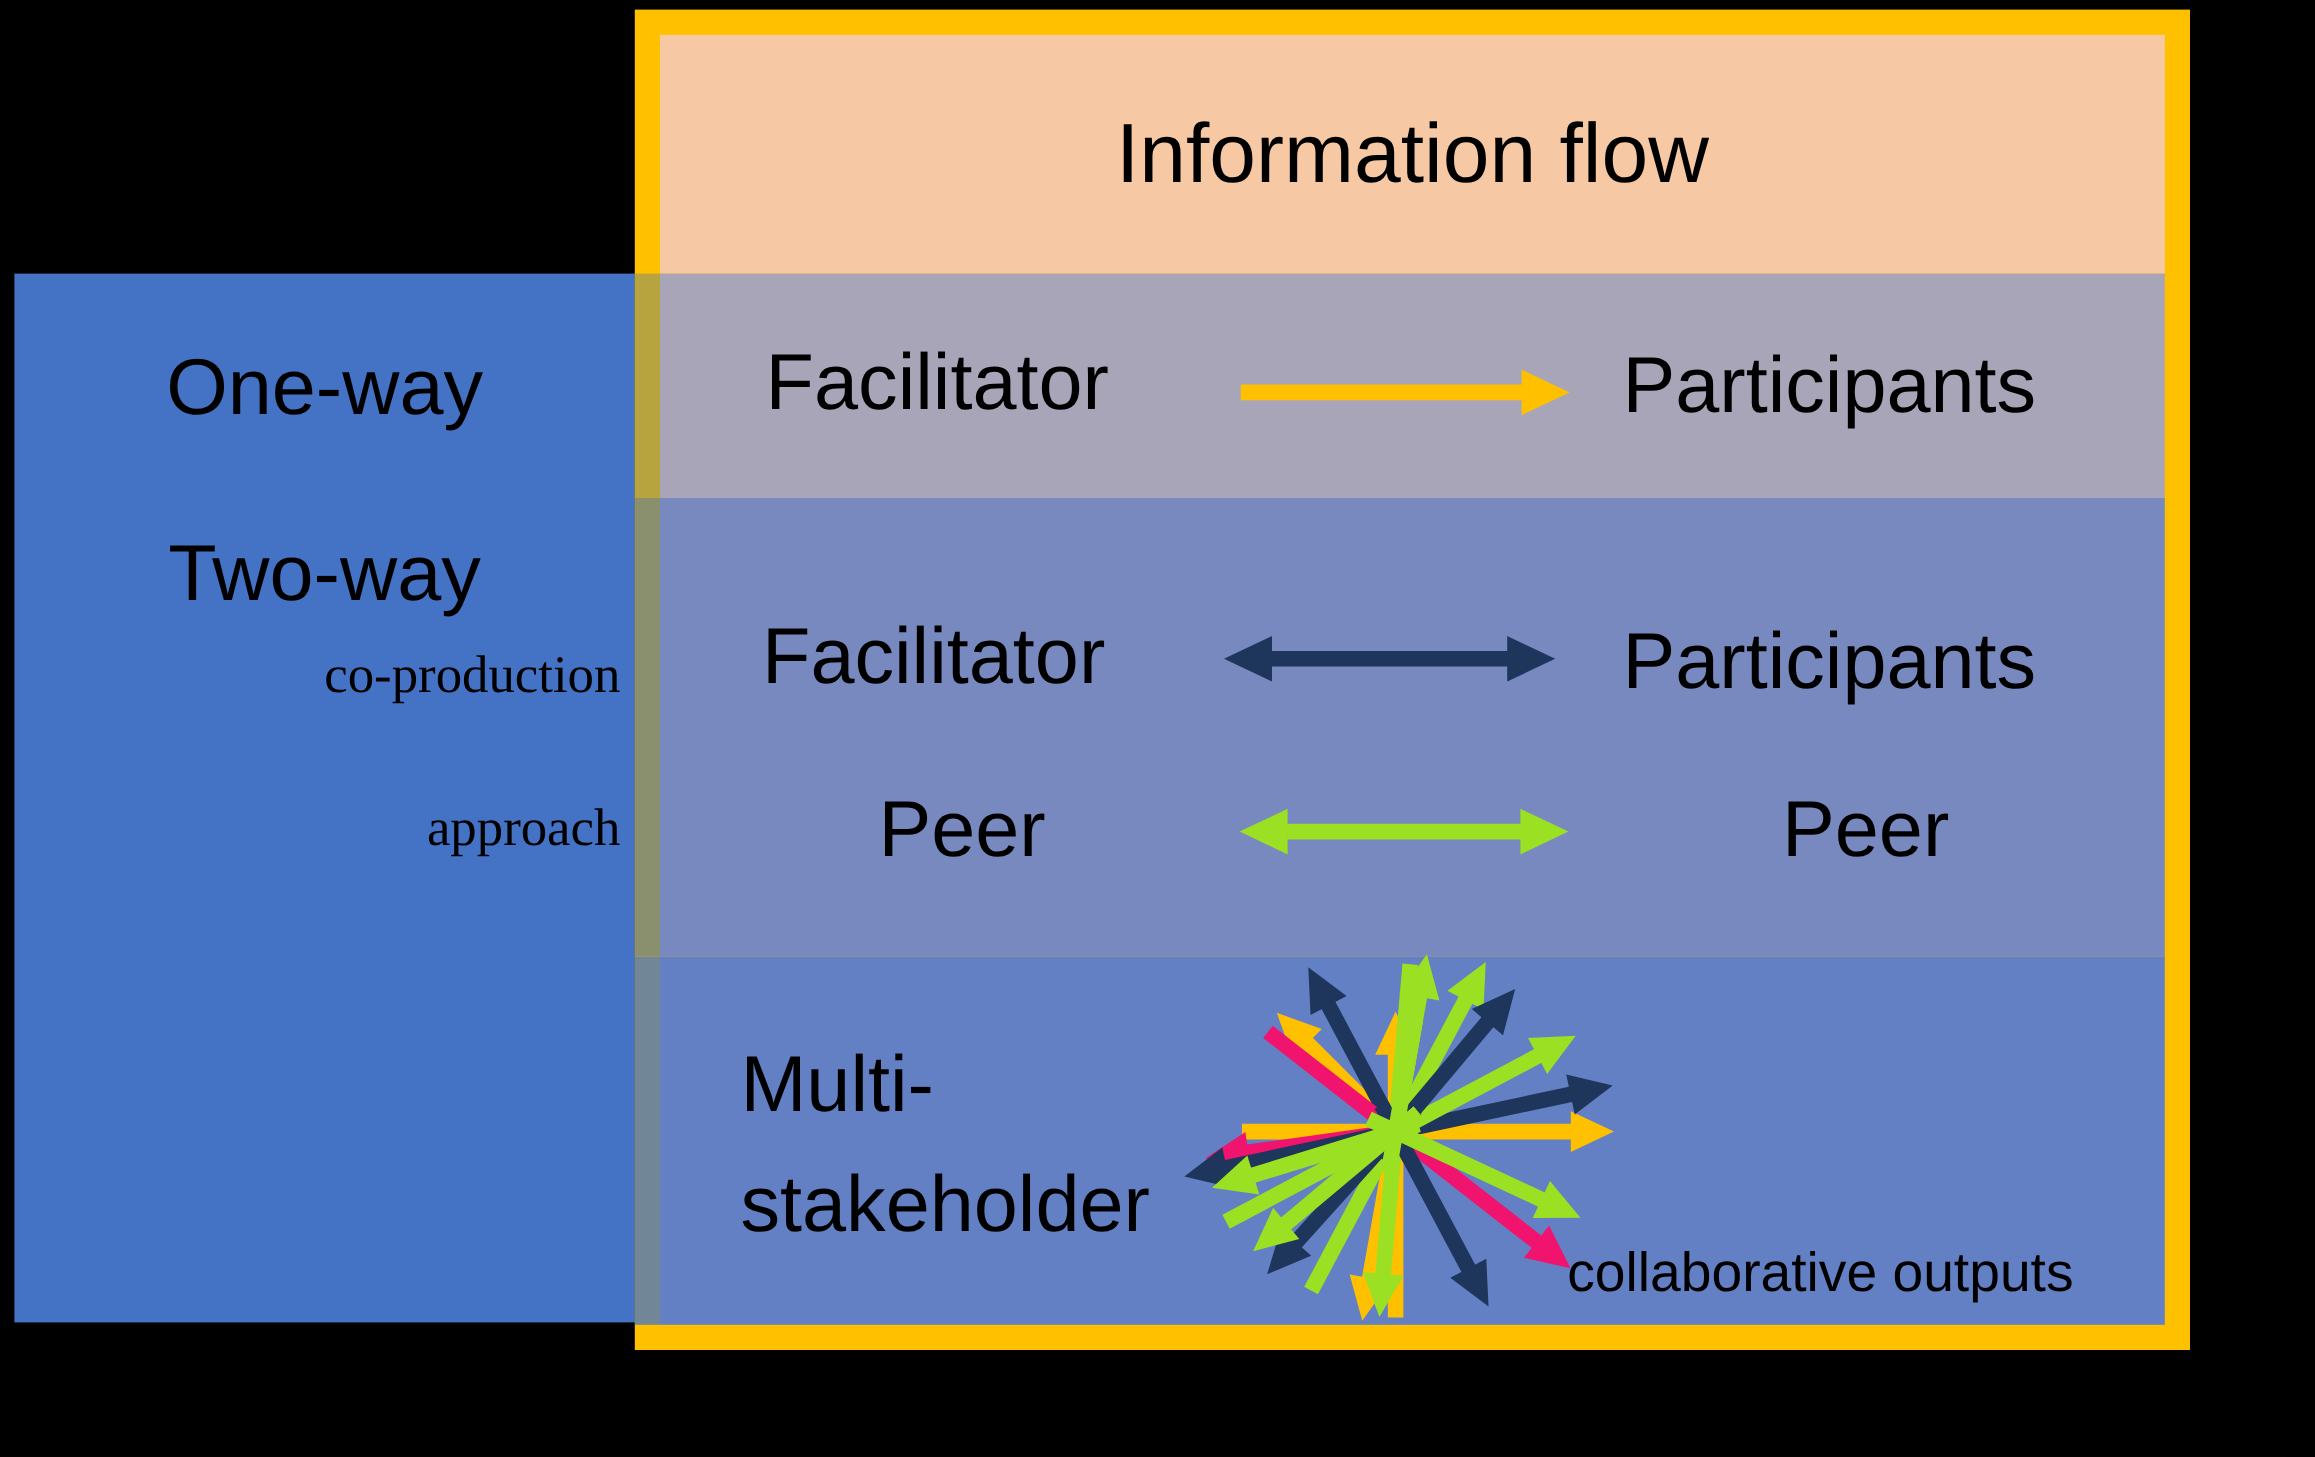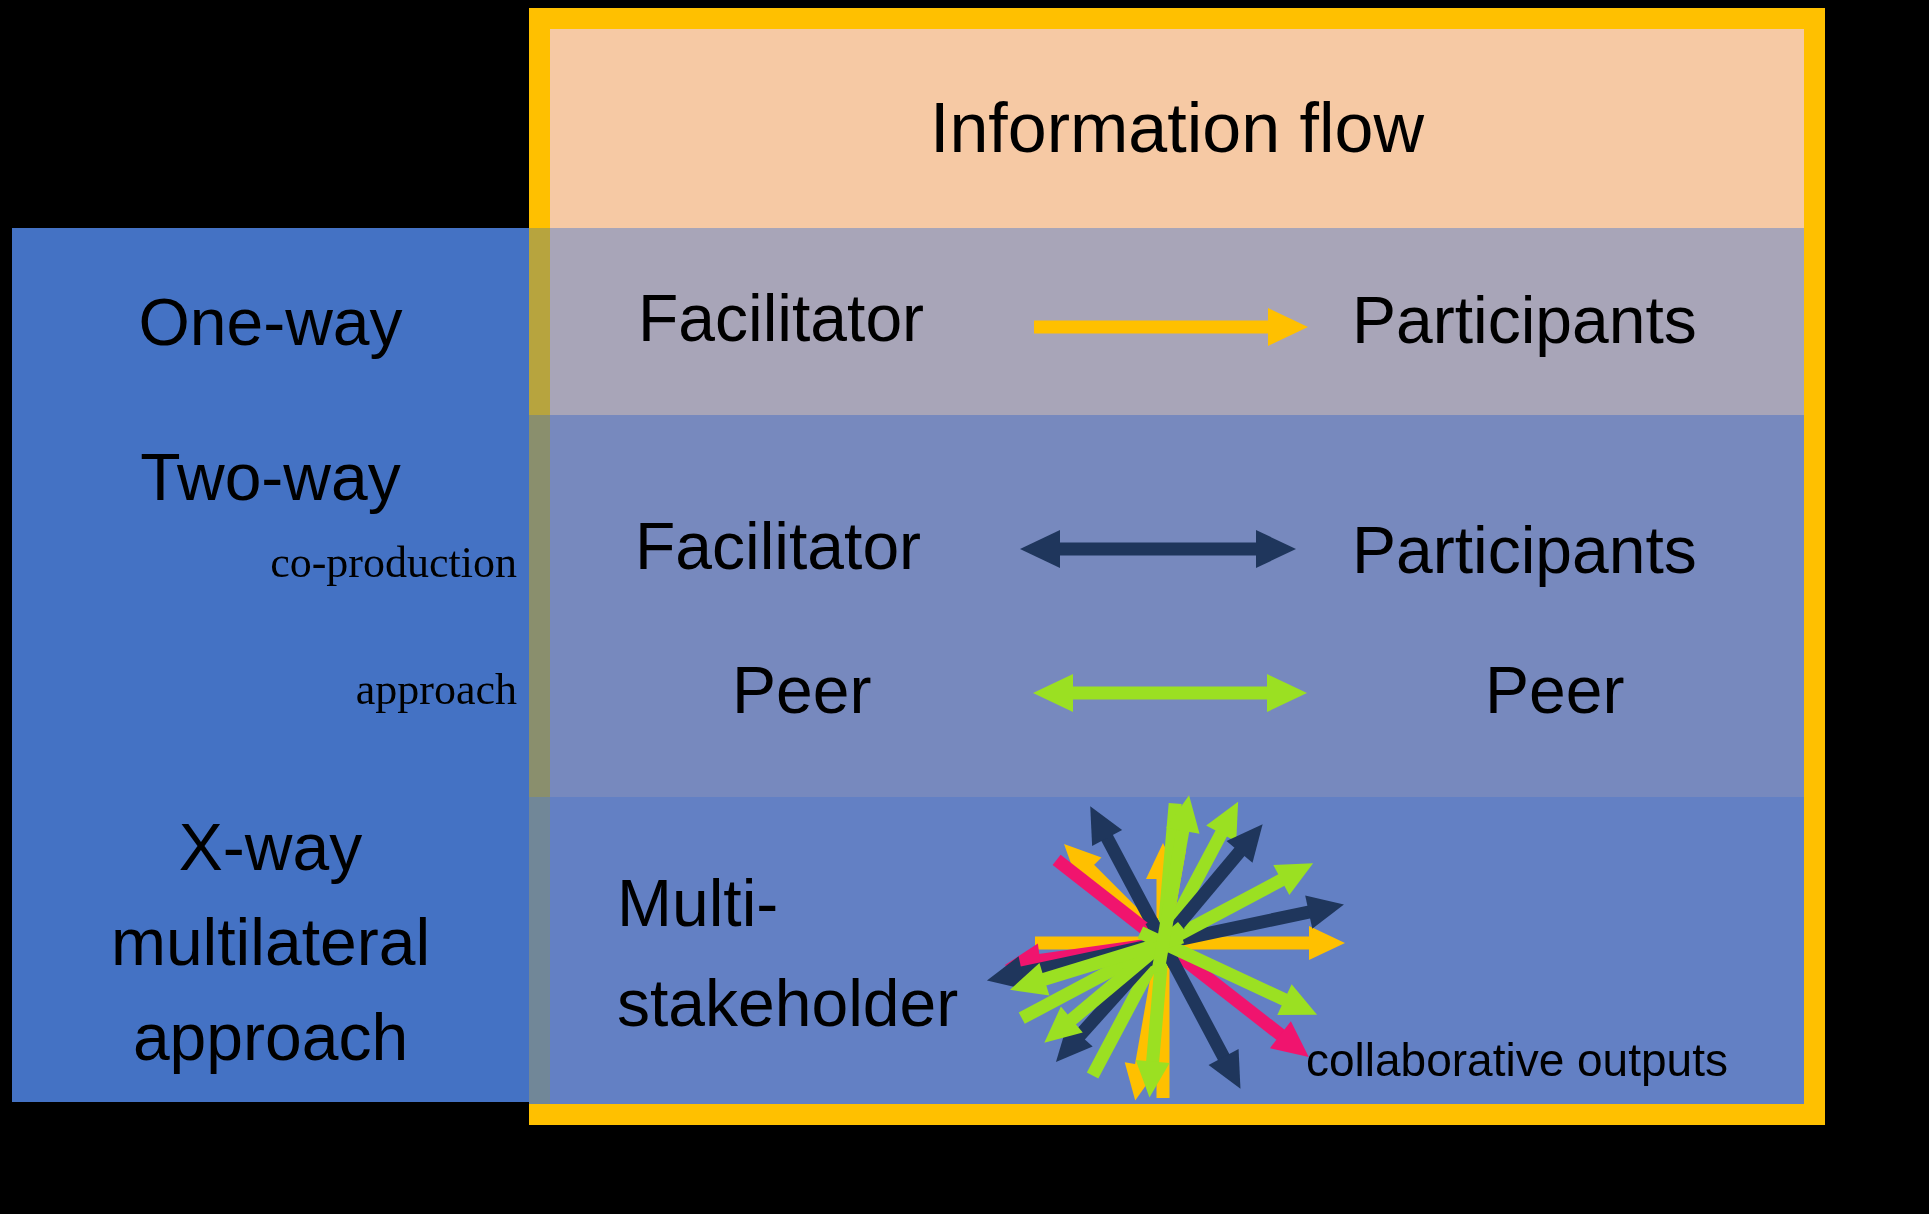--- a/index.html
+++ b/index.html
@@ -40,25 +40,20 @@
 </head>
 <body>
 
 <div class="stage">
 
   <div class="abs side-panel">
     <div class="abs label big centered" style="top:94px">One-way</div>
     <div class="abs label big centered" style="top:249px">Two-way</div>
     <div class="abs label mid rightal" style="top:335px">co-production</div>
     <div class="abs label mid rightal" style="top:462px">approach</div>
-    <div class="abs xway">
-      <span>X-way</span><br>
-      <span>multilateral</span><br>
-      <span>approach</span>
-    </div>
   </div>
 
   <div class="abs flow-box">
     <div class="abs band header"></div>
     <div class="abs band r1"></div>
     <div class="abs band r2"></div>
     <div class="abs band r3"></div>
     <div class="abs strip s1"></div>
     <div class="abs strip s2"></div>
     <div class="abs strip s3"></div>

